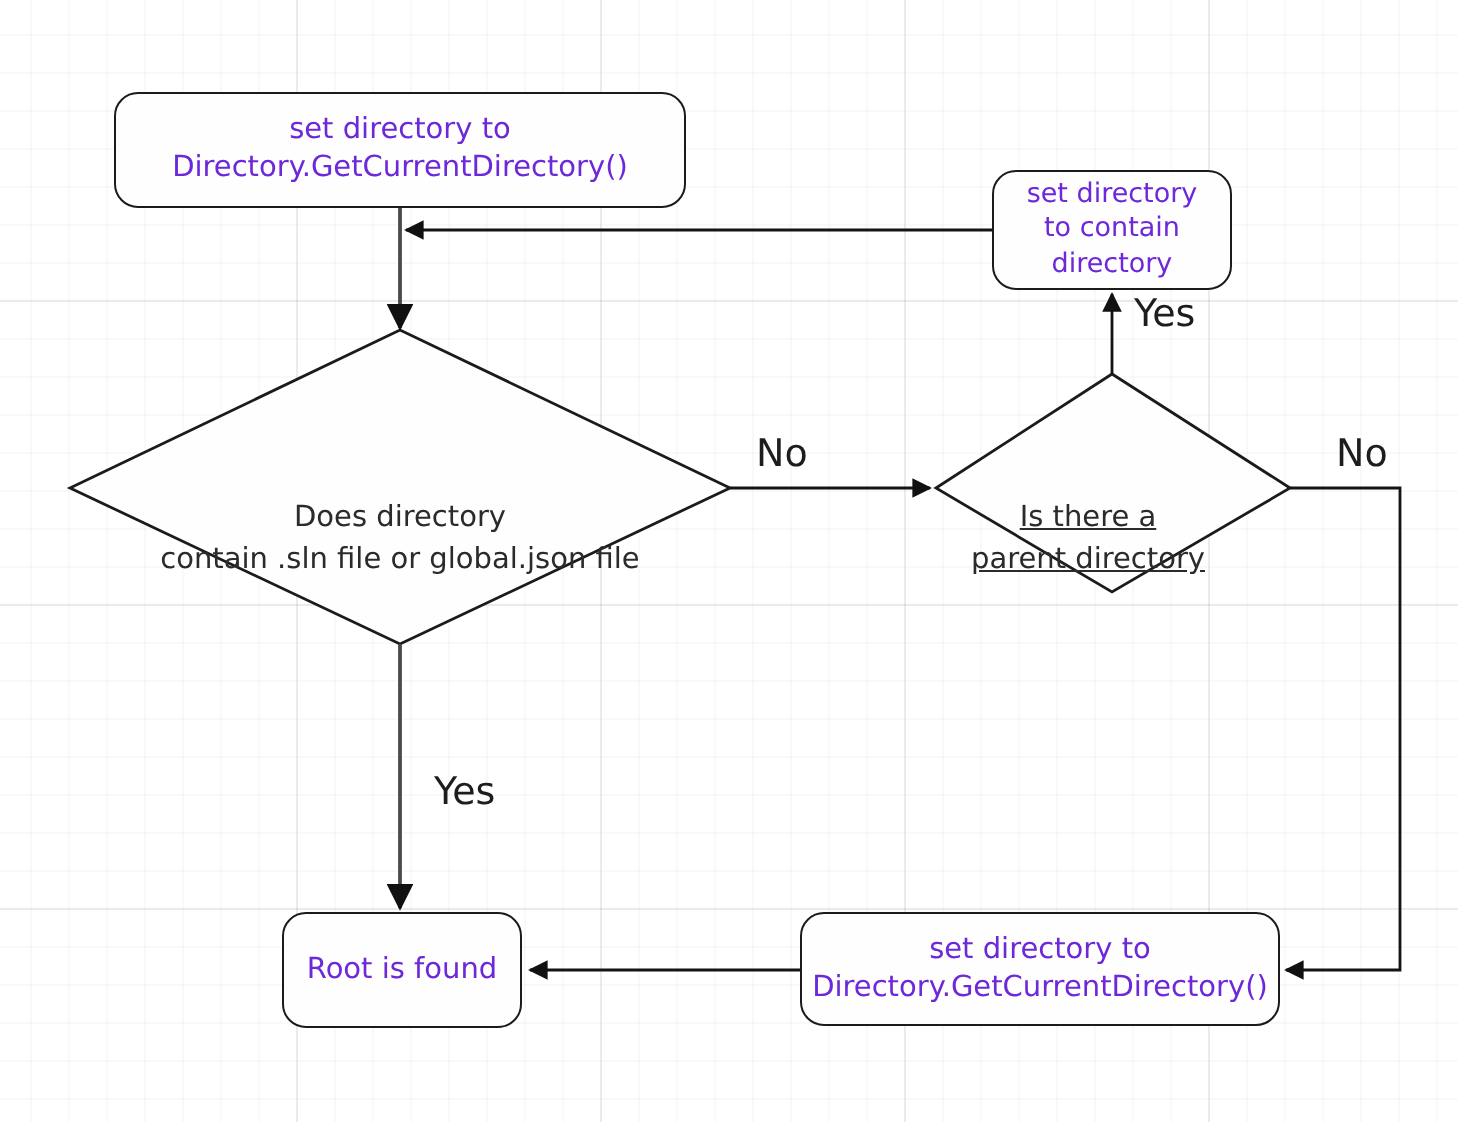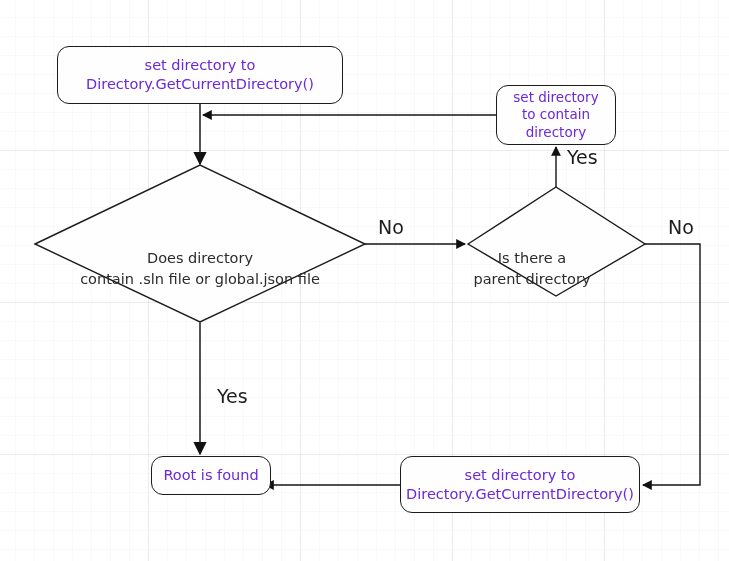--- a/index.html
+++ b/index.html
@@ -103,35 +103,35 @@
     <span class="node-label" style="font-size:14.5px;">set directory to
 Directory.GetCurrentDirectory()</span>
   </div>
 
   <div class="node rounded-box" style="left:496px; top:85px; width:120px; height:60px;">
     <span class="node-label" style="font-size:13.5px;">set directory
 to contain
 directory</span>
   </div>
 
-  <div class="node rounded-box" style="left:151px; top:456px; width:120px; height:39px;">
+  <div class="node rounded-box" style="left:141px; top:456px; width:120px; height:58px;">
     <span class="node-label" style="font-size:14.5px;">Root is found</span>
   </div>
 
   <div class="node rounded-box" style="left:400px; top:456px; width:240px; height:57px;">
     <span class="node-label" style="font-size:14.5px;">set directory to
 Directory.GetCurrentDirectory()</span>
   </div>
 
   <div class="diamond-label" style="left:48px; top:228px; width:304px;">
     <span style="font-size:14.5px; white-space:pre-line;">Does directory
 contain .sln file or global.json file</span>
   </div>
 
-  <div class="diamond-label" style="left:452px; top:228px; width:160px;">
+  <div class="diamond-label" style="left:464px; top:228px; width:160px;text-decoration:underline;">
     <span style="font-size:14.5px; white-space:pre-line;">Is there a
 parent directory</span>
   </div>
 
   <span class="edge-label" style="left:378px; top:218px;">No</span>
 
   <span class="edge-label" style="left:567px; top:148px;">Yes</span>
 
   <span class="edge-label" style="left:217px; top:387px;">Yes</span>
 

